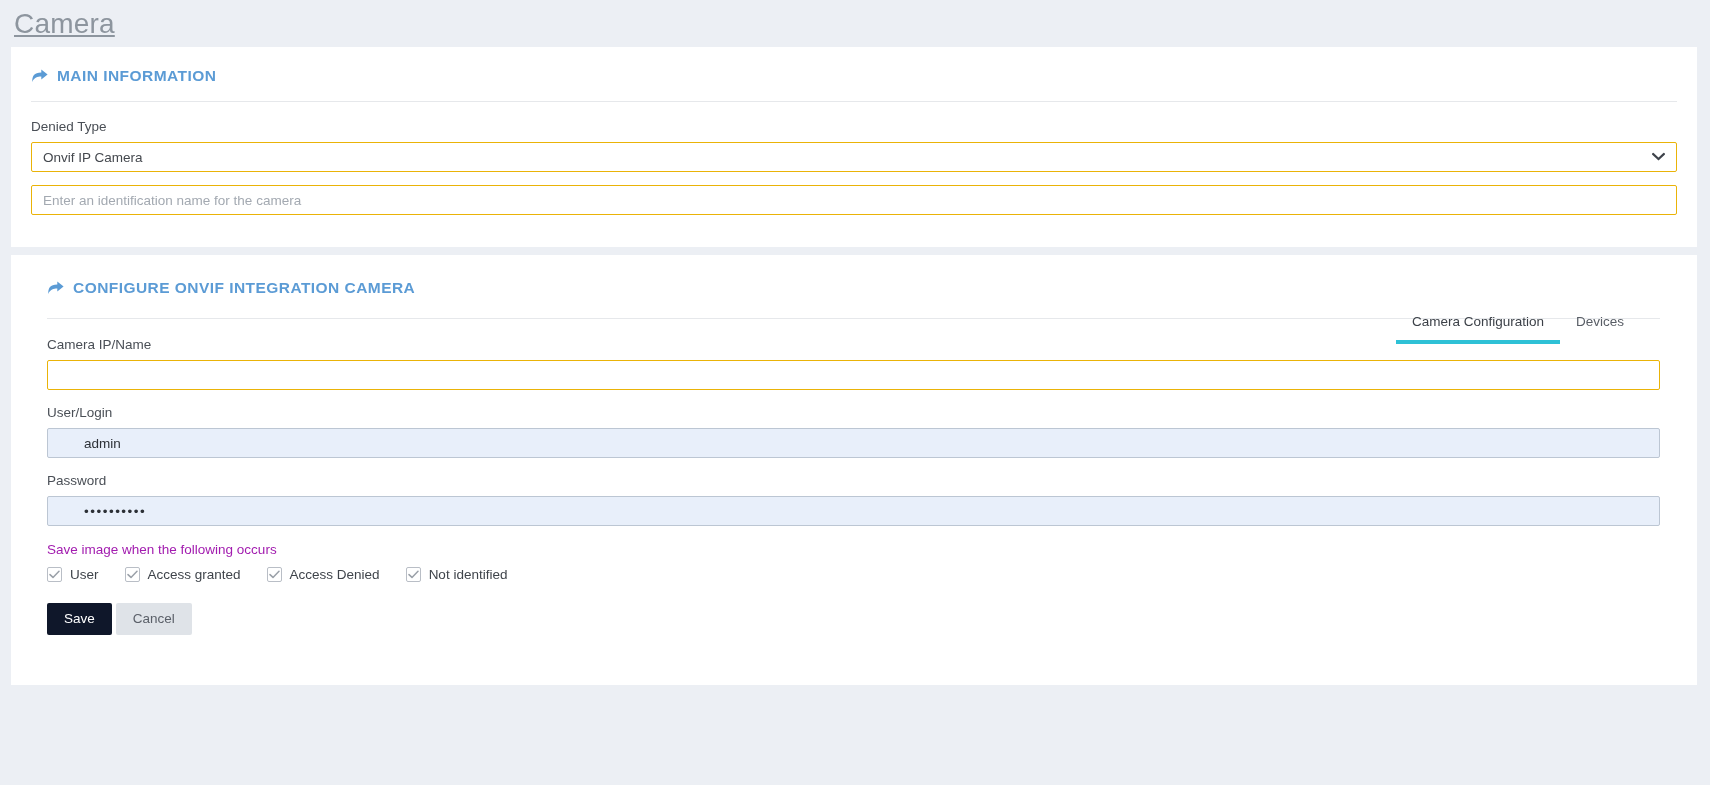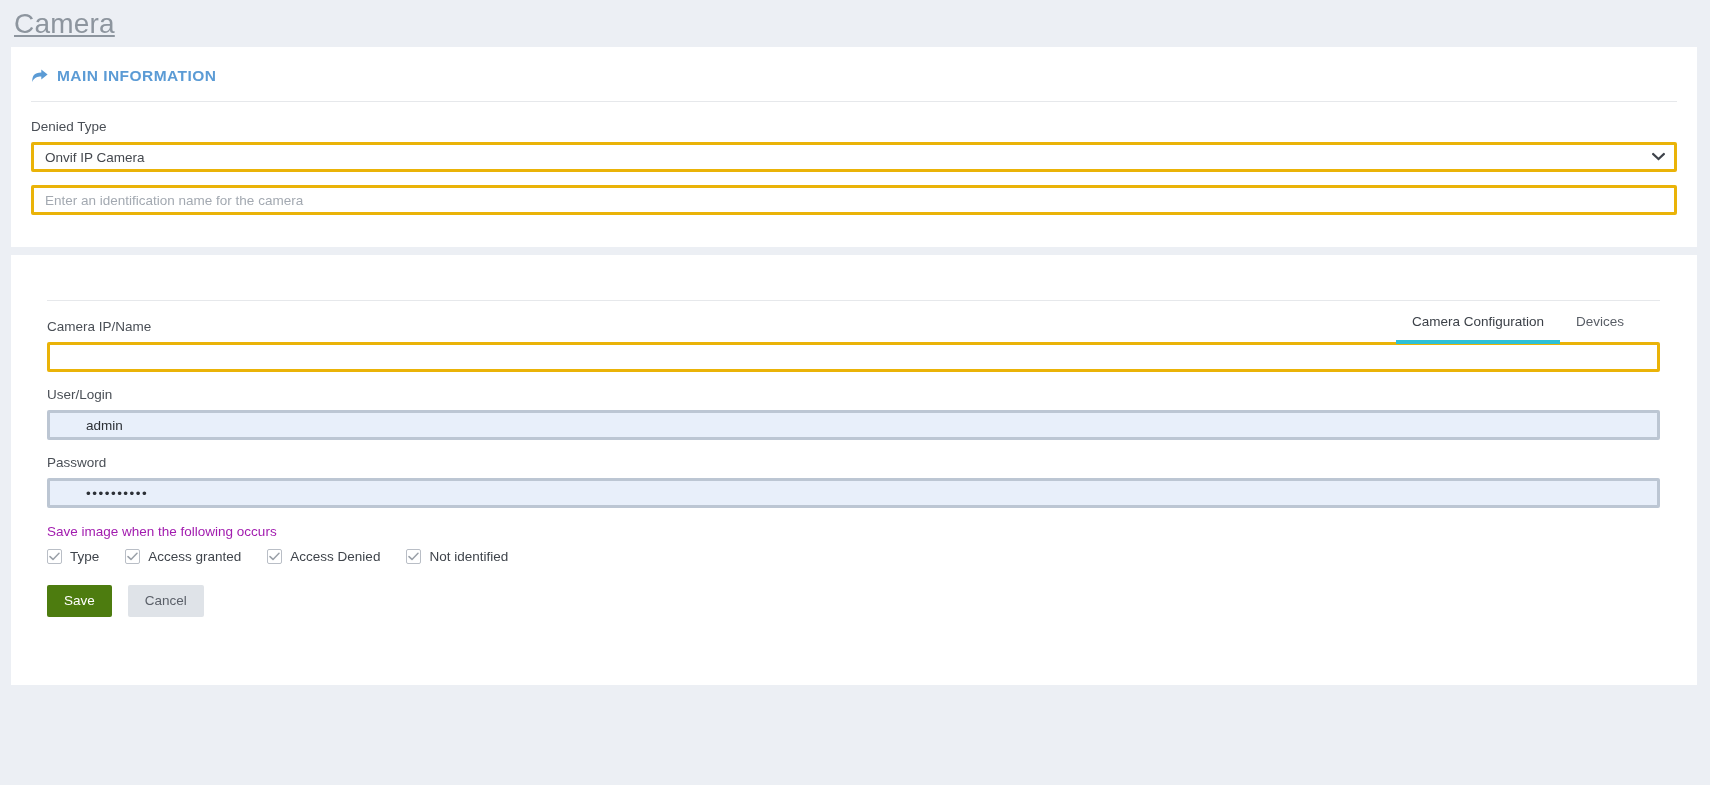--- a/index.html
+++ b/index.html
@@ -64,21 +64,21 @@
   
   .field-label {
     font-size: 13.5px;
     color: #4a4f56;
     line-height: 18px;
   }
   .txt {
     display: block;
     width: 100%;
     height: 30px;
-    border: 3px solid #eab308;
+    border: 1px solid #eab308;
     border-radius: 2px;
     background: #ffffff;
     font-family: "Liberation Sans", sans-serif;
     font-size: 13.5px;
     color: #44484e;
     padding: 0 11px;
     outline: none;
   }
   .txt::placeholder { color: #a3a9b1; }
   .txt.autofilled {
@@ -148,21 +148,21 @@
   .btn-row { display: flex; gap: 0; }
   .btn {
     border: none;
     font-family: "Liberation Sans", sans-serif;
     font-size: 13.5px;
     padding: 8px 17px;
     border-radius: 2px;
     cursor: pointer;
     line-height: 16px;
   }
-  .btn-save { background: #4d7c0f; color: #ffffff; margin-right: 16px; }
+  .btn-save { background: #0f172a; color: #ffffff; margin-right: 4px; }
   .btn-cancel { background: #dfe3e8; color: #5b6069; }
 </style>
 </head>
 <body>
 
 <div id="page">
 
   <div class="page-title">Camera</div>
 
   <div class="card" id="card-main">
@@ -196,20 +196,28 @@
       <div style="margin-top:13px;">
         <input class="txt" type="text" placeholder="Enter an identification name for the camera" style="">
       </div>
 
     </div>
   </div>
 
   <div class="card" id="card-onvif">
     <div style="position:absolute; left:36px; top:24px; width:1613px;">
 
+      <div class="section-head">
+        <span class="fwd-icon">
+          <svg width="17" height="14" viewBox="0 0 17 14">
+            <path d="M10.3 0.6 L16.6 5.6 L10.3 10.6 L10.3 7.6 C6.4 7.6 3.4 8.6 1.2 12.9 C1.2 7.2 3.0 3.6 10.3 3.6 Z" fill="#5b9bd5"></path>
+          </svg>
+        </span>
+        <span>CONFIGURE ONVIF INTEGRATION CAMERA</span>
+      </div>
 
       <div class="tabs">
         <div class="tab active">Camera Configuration</div>
         <div class="tab">Devices</div>
       </div>
 
       <div class="divider" style="margin-top:21px;"></div>
 
       <div style="margin-top:17px;">
         <div class="field-label">Camera IP/Name</div>
@@ -229,21 +237,21 @@
       <div style="margin-top:16px;">
         <div class="cbx-head">Save image when the following occurs</div>
         <div class="cbx-row">
 
           <div class="cbx-item">
             <span class="cbx">
               <svg width="11" height="9" viewBox="0 0 11 9">
                 <path d="M1 4.6 L4 7.4 L10 1.2" stroke="#9aa0a8" stroke-width="1.5" fill="none" stroke-linecap="round" stroke-linejoin="round"></path>
               </svg>
             </span>
-            <span class="cbx-label">Type</span>
+            <span class="cbx-label">User</span>
           </div>
 
           <div class="cbx-item">
             <span class="cbx">
               <svg width="11" height="9" viewBox="0 0 11 9">
                 <path d="M1 4.6 L4 7.4 L10 1.2" stroke="#9aa0a8" stroke-width="1.5" fill="none" stroke-linecap="round" stroke-linejoin="round"></path>
               </svg>
             </span>
             <span class="cbx-label">Access granted</span>
           </div>

